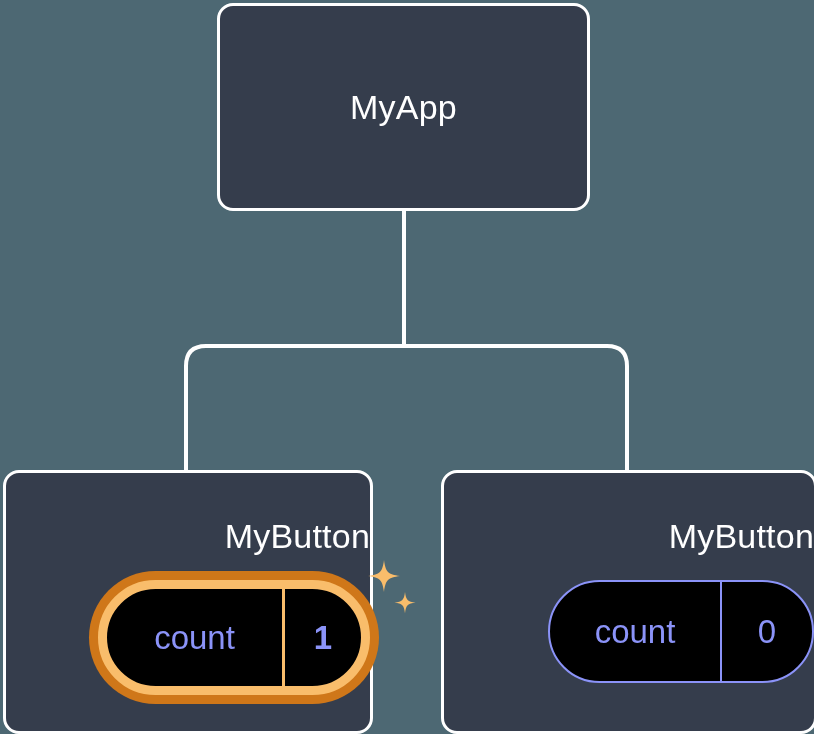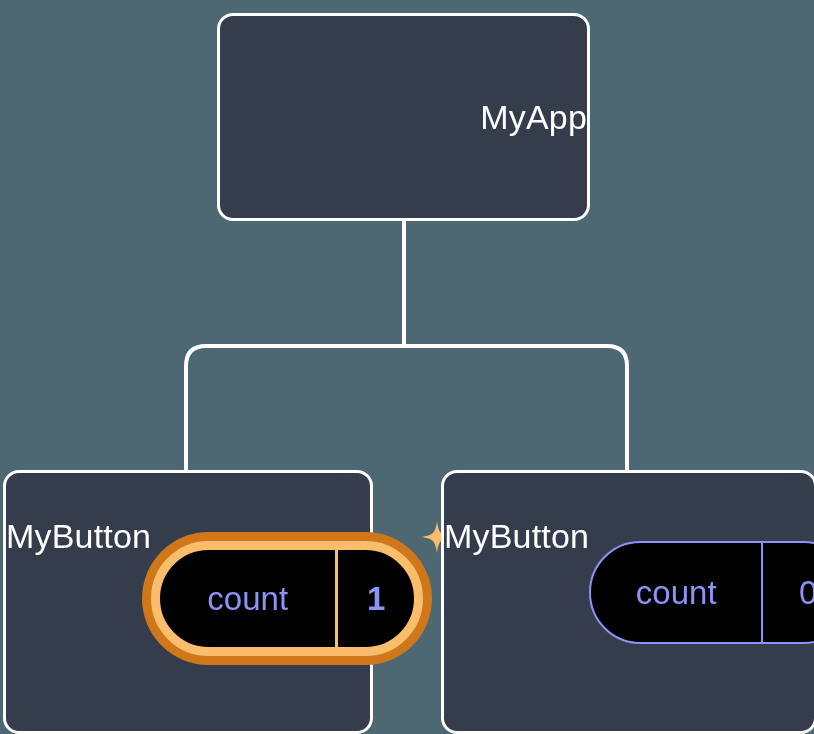--- a/index.html
+++ b/index.html
@@ -42,40 +42,39 @@
     text-align: center;
     letter-spacing: 0.2px;
     white-space: nowrap;
   }
 
   #node-root {
     left: 217px; top: 3px;
     width: 373px; height: 208px;
     display: flex;
     align-items: center;
-    justify-content: flex-end;
-    margin-top: 10px;
+    justify-content: center;
   }
 
   #node-child-left {
     left: 3px; top: 470px;
     width: 370px; height: 264px;
     border-bottom-left-radius: 16px;
     border-bottom-right-radius: 16px;
   }
   #node-child-right {
     left: 441px; top: 470px;
     width: 376px; height: 264px;
   }
   .child-inner {
     position: absolute;
     left: 0; right: 0; top: 44px;
     display: flex;
-    flex-direction: row;
-    align-items: flex-start;
+    flex-direction: column;
+    align-items: flex-end;
   }
   #node-child-left .child-inner { padding-left: 0px; }
 
   
   .pill-wrap {
     position: relative;
     margin-top: 24px;
   }
   .pill {
     display: flex;

